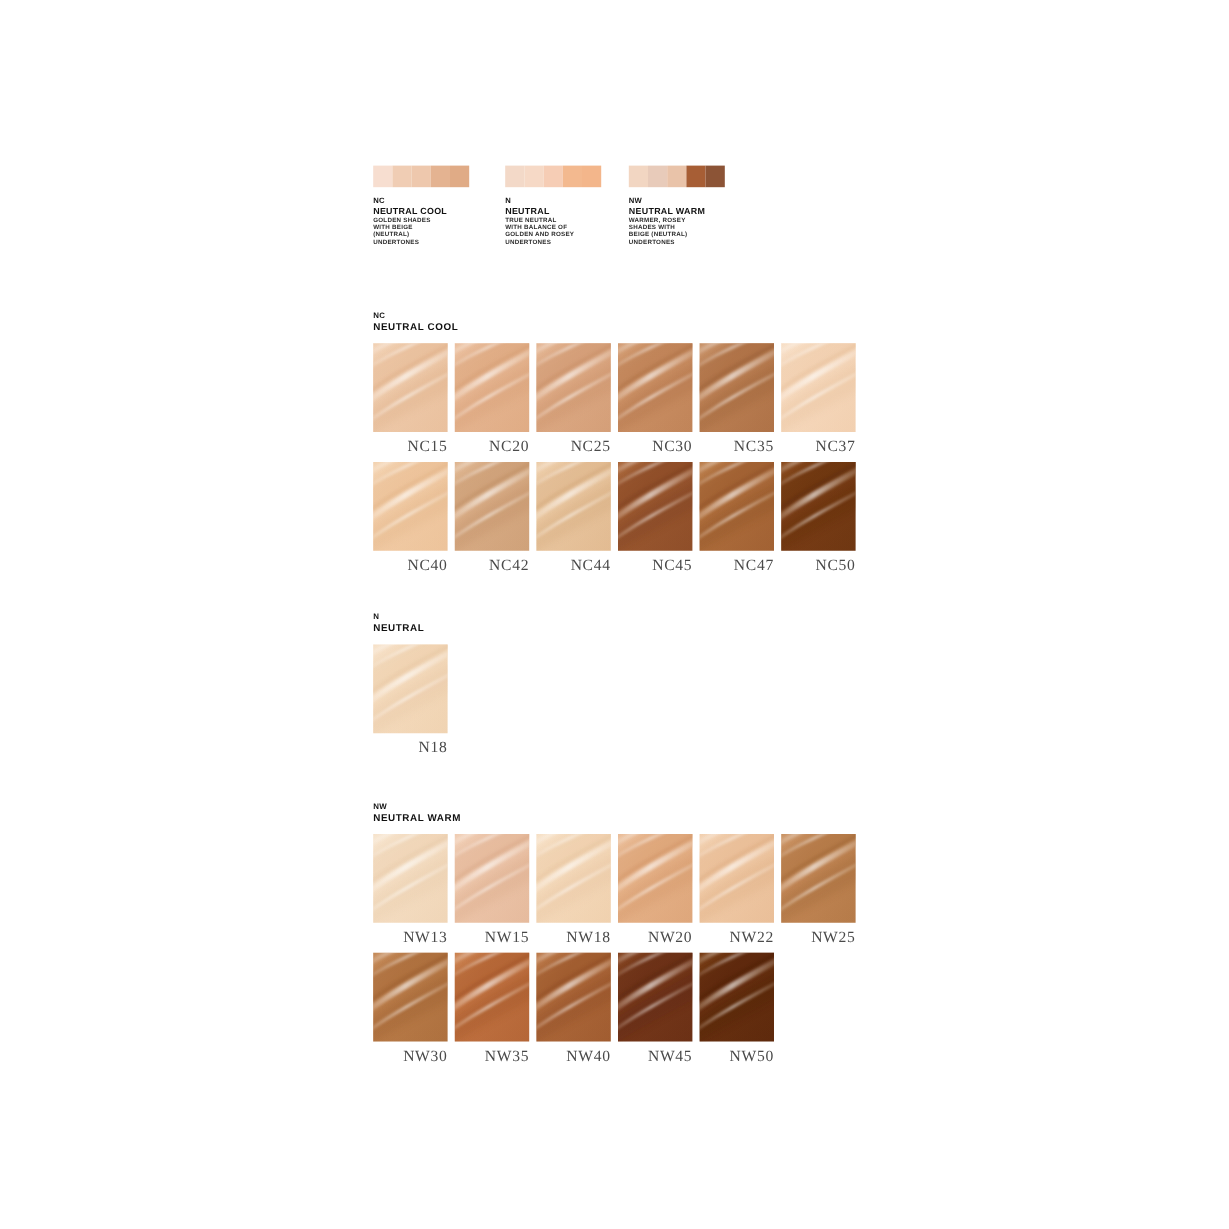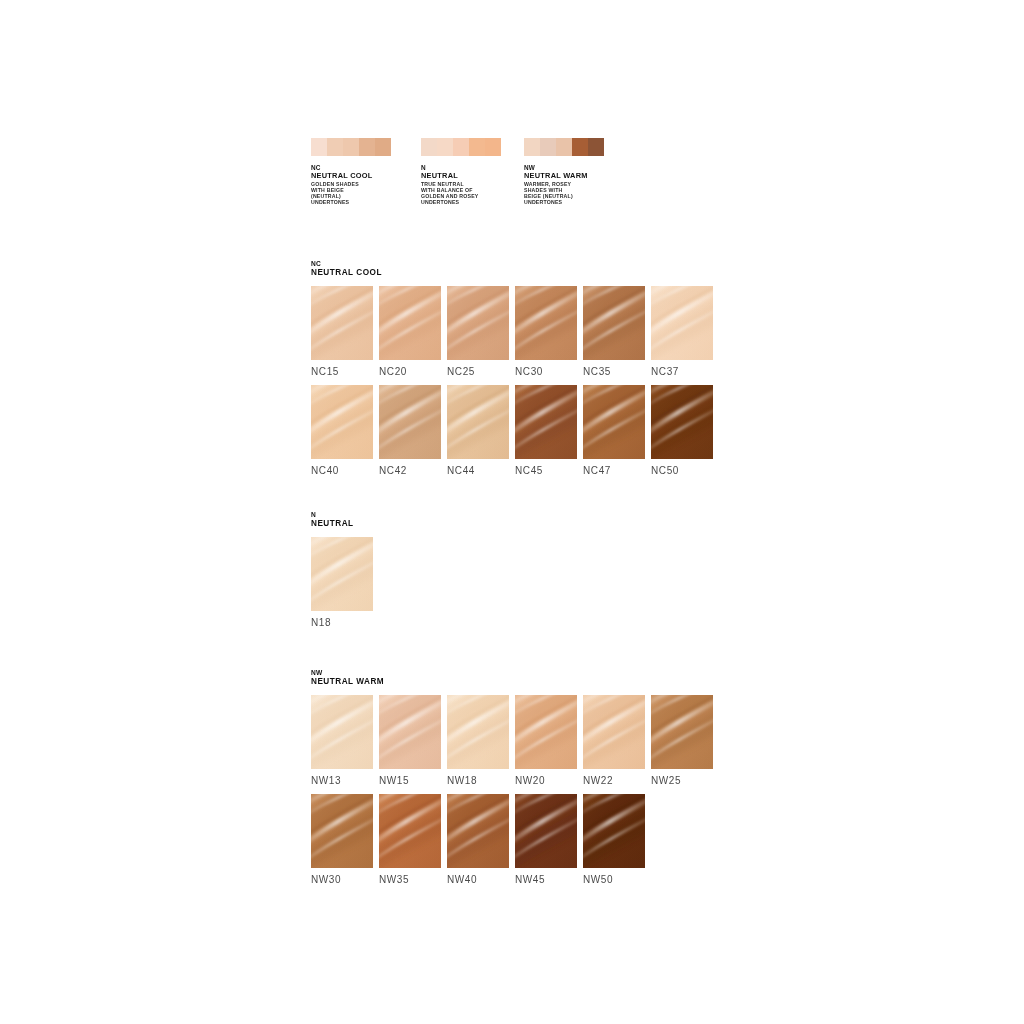--- a/index.html
+++ b/index.html
@@ -40,23 +40,23 @@
   .sec-name{font-size:8.2px;font-weight:bold;letter-spacing:.5px;line-height:9.4px;color:#111;margin-bottom:9px;}
 
   .grid-row{display:flex;gap:6px;margin-bottom:0;}
   .cell{width:62px;}
   .swatch{
     width:62px;height:74px;position:relative;overflow:hidden;
     display:block;
   }
   .swatch .glz{position:absolute;left:-30%;top:-30%;width:160%;height:160%;}
   .lbl{
-    display:block;text-align:left;
-    font-family:Liberation Sans, sans-serif;
-    font-size:10px;letter-spacing:.6px;color:#4a4a4a;
+    display:block;text-align:right;
+    font-family:Liberation Serif, serif;
+    font-size:13px;letter-spacing:.6px;color:#4a4a4a;
     padding-top:7px;padding-bottom:9px;line-height:9px;
   }
 </style>
 </head>
 <body>
 
 <div id="sheet">
 
   <div class="legend-row" id="legend-row">
       <div class="legend-block" style="left: 0px;">

